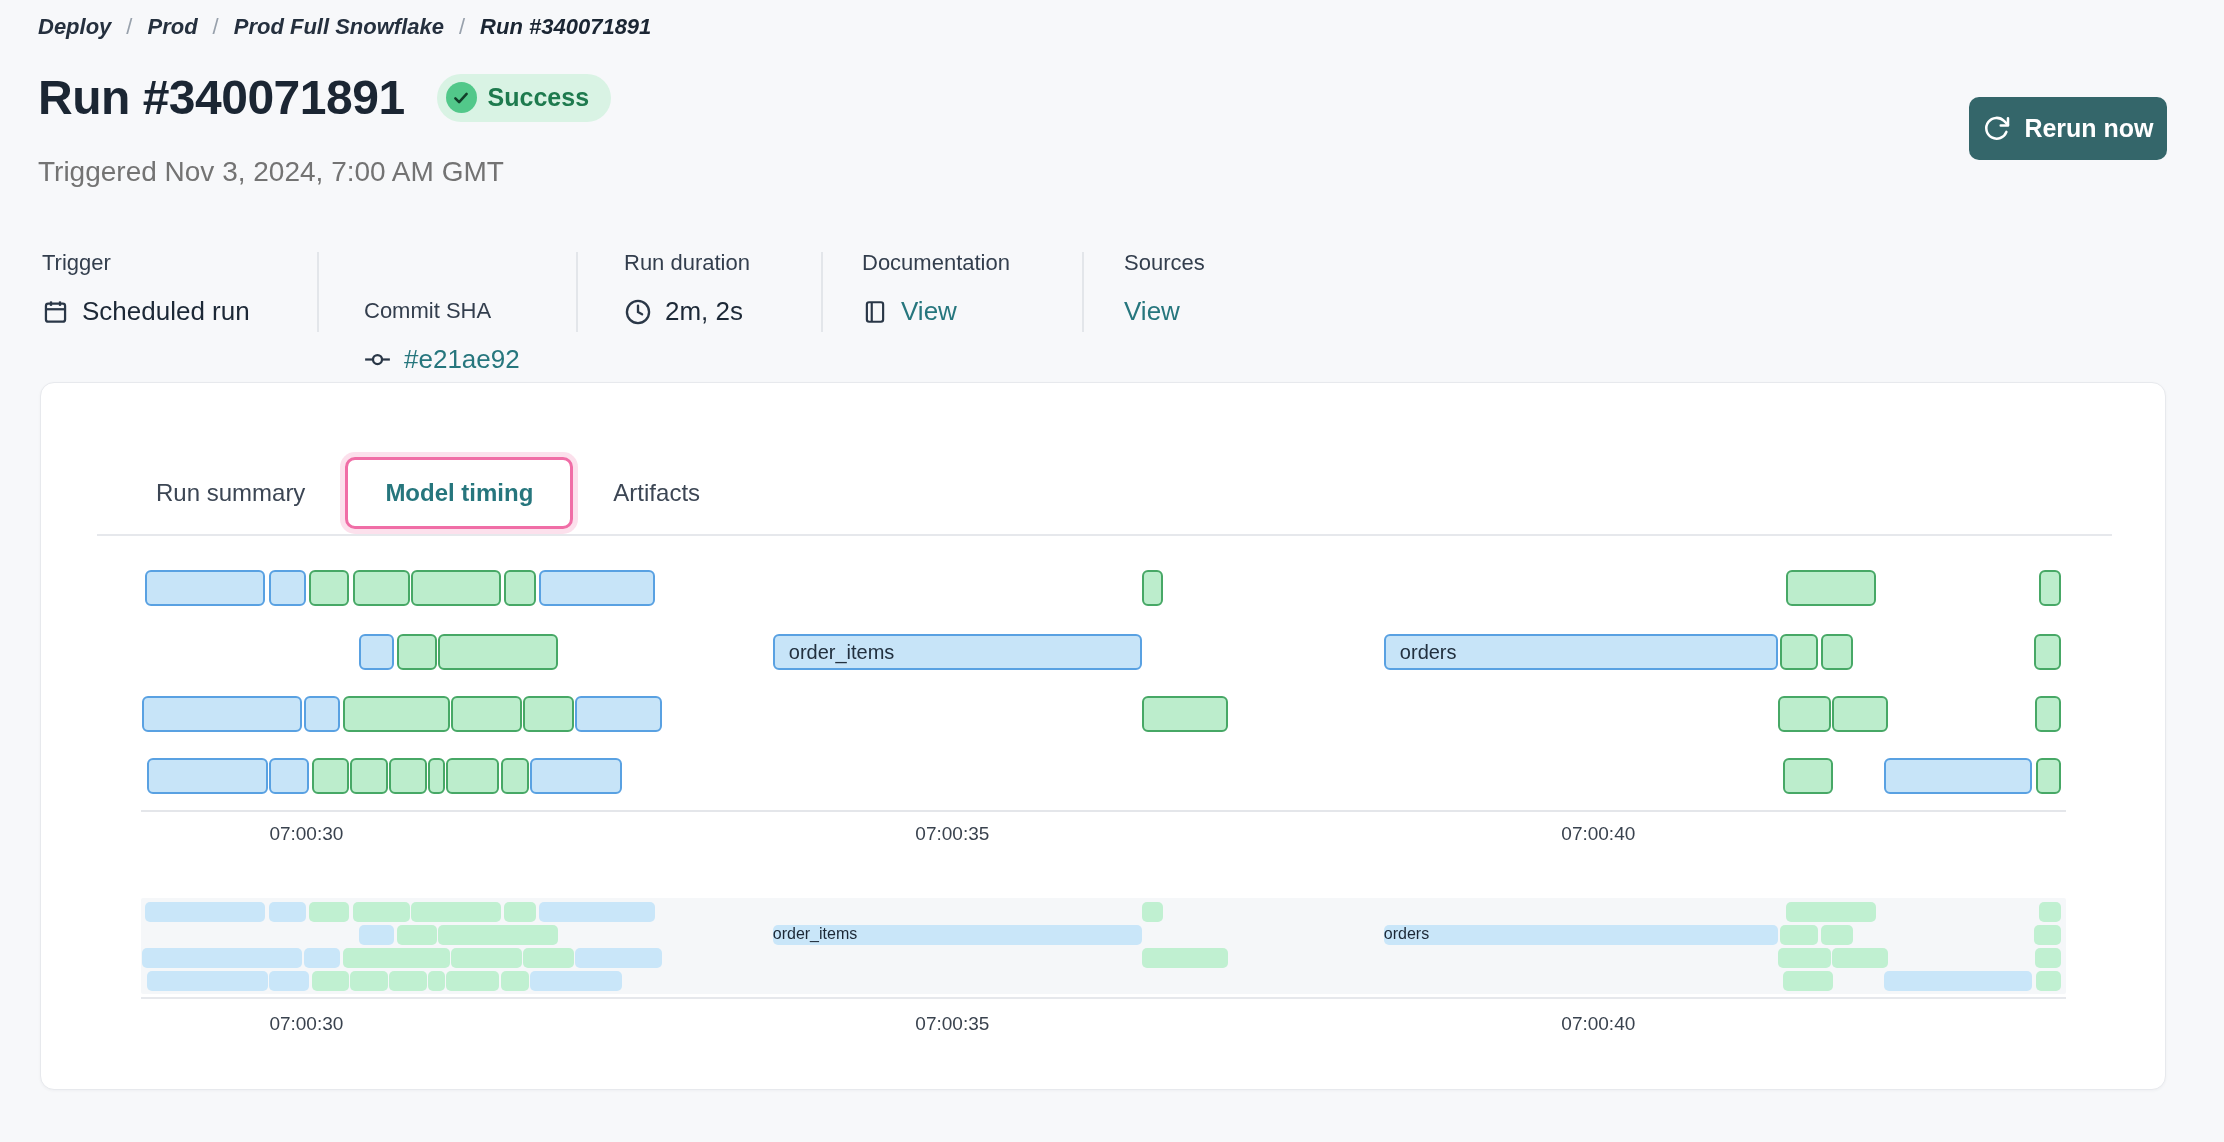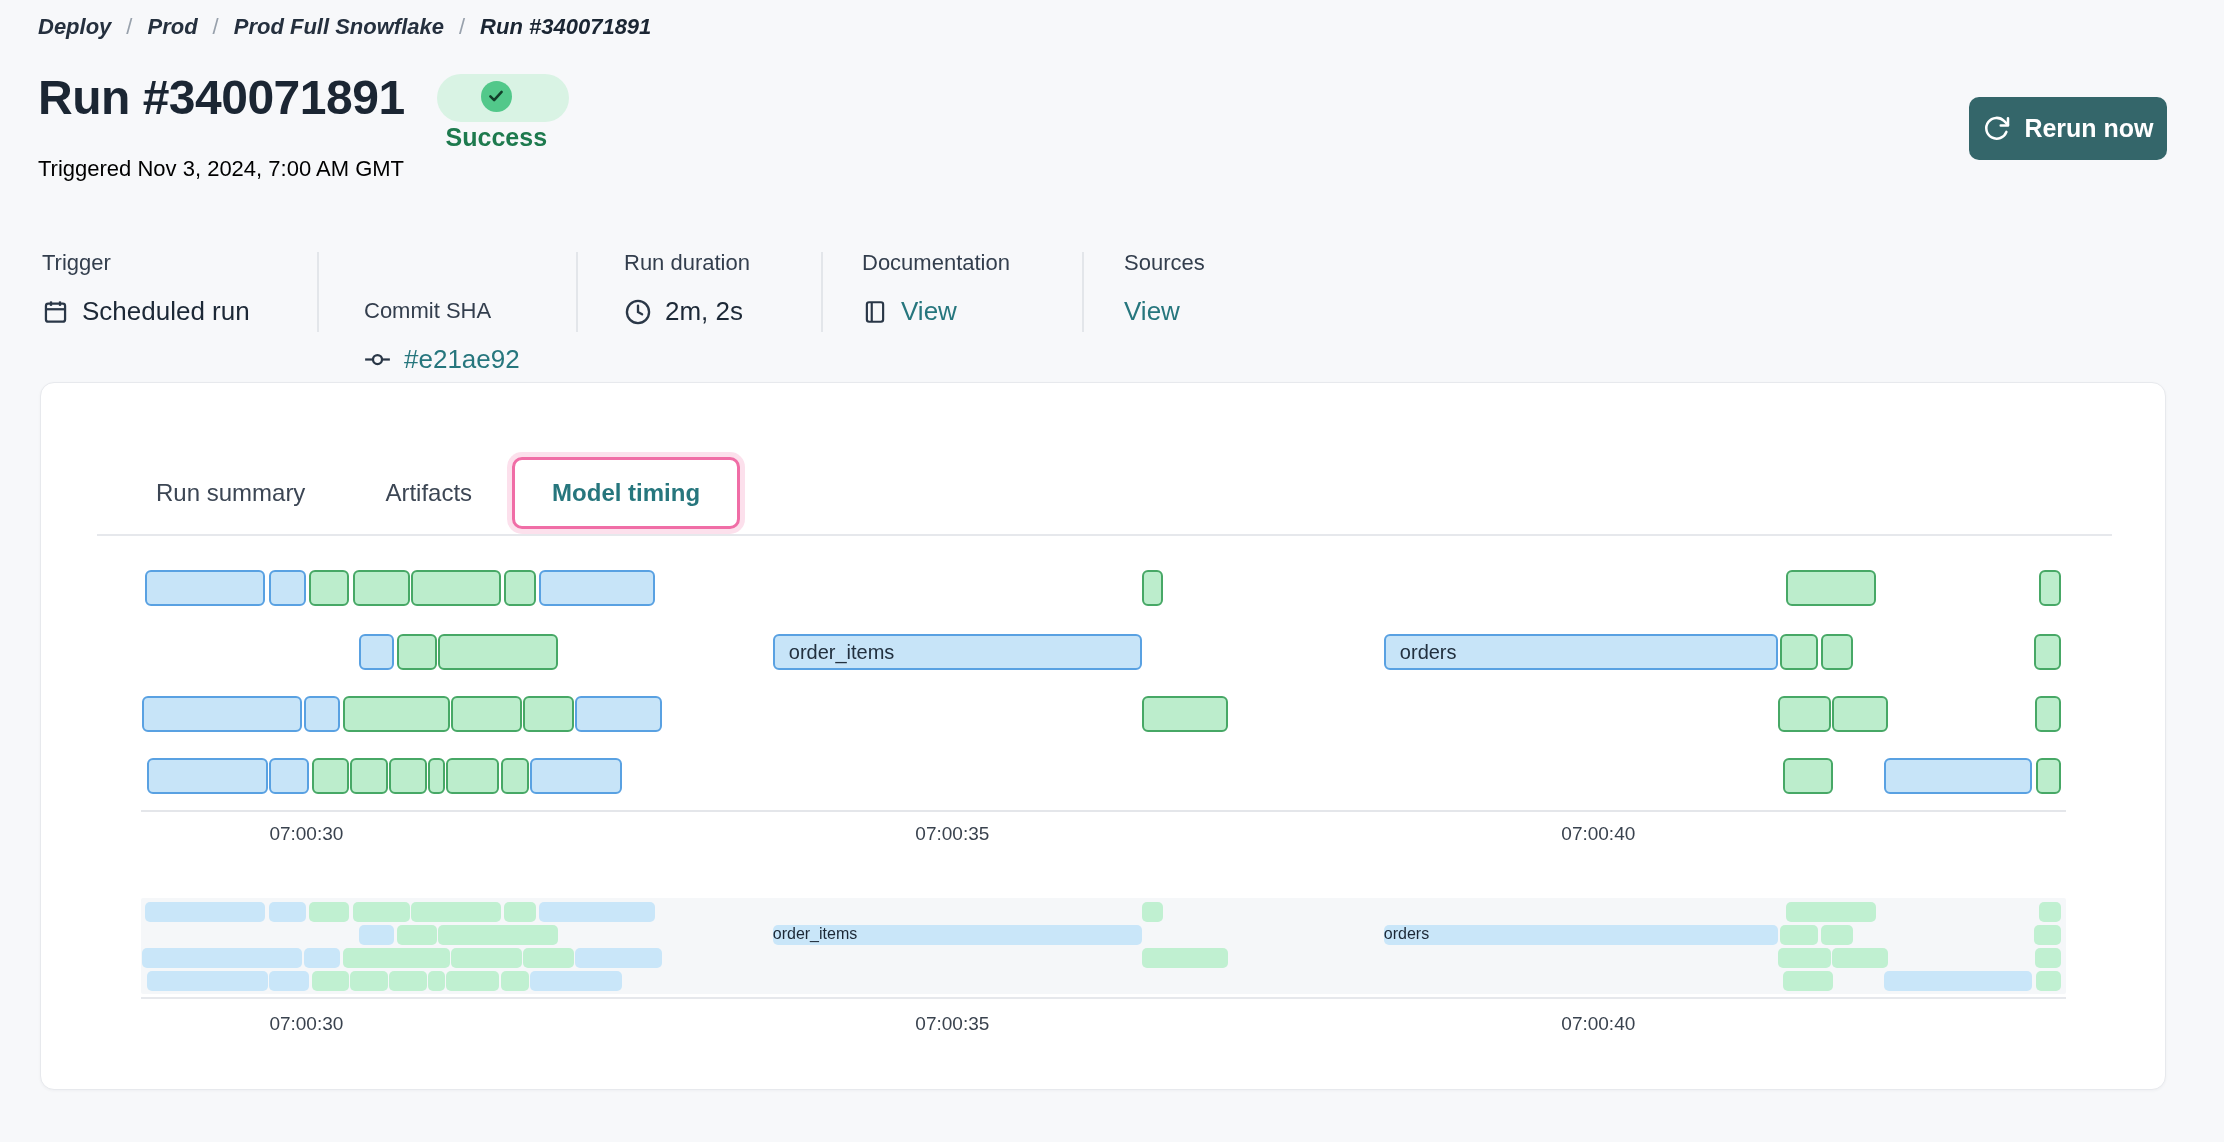--- a/index.html
+++ b/index.html
@@ -17,24 +17,24 @@
   .breadcrumb{position:absolute;left:38px;top:14px;display:flex;align-items:center;gap:15px;
     font-size:22px;font-weight:600;color:#25303e;}
   .crumb{cursor:pointer;font-style:italic;}
   .crumb.current{font-weight:700;color:#1b2633;}
   .crumb-sep{color:#98a1ac;font-weight:400;}
 
   
   .title-row{position:absolute;left:38px;top:70px;display:flex;align-items:center;gap:32px;}
   .page-title{font-size:48px;font-weight:700;color:#1b2633;margin:0;letter-spacing:-0.5px;}
   .badge{display:flex;align-items:center;gap:11px;background:#d9f3e4;border-radius:26px;
-    padding:7px 22px 7px 9px;font-size:25px;font-weight:600;color:#1e7a4e;height:34px;flex-direction:column;}
+    padding:7px 22px 7px 9px;font-size:25px;font-weight:600;color:#1e7a4e;height:34px;}
   .badge-circle{width:31px;height:31px;border-radius:50%;background:#52c88a;
     display:flex;align-items:center;justify-content:center;flex:0 0 auto;}
-  .triggered{position:absolute;left:38px;top:156px;font-size:22px;color:#000000;}
+  .triggered{position:absolute;left:38px;top:156px;font-size:28px;color:#737373;}
   .rerun-btn{position:absolute;left:1969px;top:97px;width:198px;height:63px;background:#34666a;
     border:none;border-radius:10px;color:#fff;display:flex;align-items:center;justify-content:center;
     gap:13px;font-size:25px;font-weight:600;cursor:pointer;font-family:inherit;}
 
   
   .meta{position:absolute;top:250px;left:4px;width:100%;height:86px;}
   .meta-col{position:absolute;top:0;}
   .meta-col .mlabel{font-size:22px;color:#333e4d;margin-bottom:20px;}
   .meta-col .mvalue{display:flex;align-items:center;gap:13px;font-size:26px;color:#1c2836;}
   .meta-col .mvalue .link{color:#26767d;cursor:pointer;}
@@ -182,22 +182,22 @@
       <div class="mvalue">
         <span class="link">View</span>
       </div>
     </div>
   </div>
 
   <section class="card">
 
     <nav class="tabs">
       <div class="tab">Run summary</div>
+      <div class="tab active">Model timing</div>
       <div class="tab">Artifacts</div>
-      <div class="tab active">Model timing</div>
     </nav>
     <div class="tabs-divider"></div>
 
     <div class="gantt-main" id="gantt-rows-main">
         <div class="grow r0">
           <div class="bar blue" style="left: 0.201%; width: 6.242%;"></div>
           <div class="bar blue" style="left: 6.644%; width: 1.946%;"></div>
           <div class="bar green" style="left: 8.725%; width: 2.081%;"></div>
           <div class="bar green" style="left: 11.007%; width: 2.953%;"></div>
           <div class="bar green" style="left: 14.027%; width: 4.698%;"></div>

